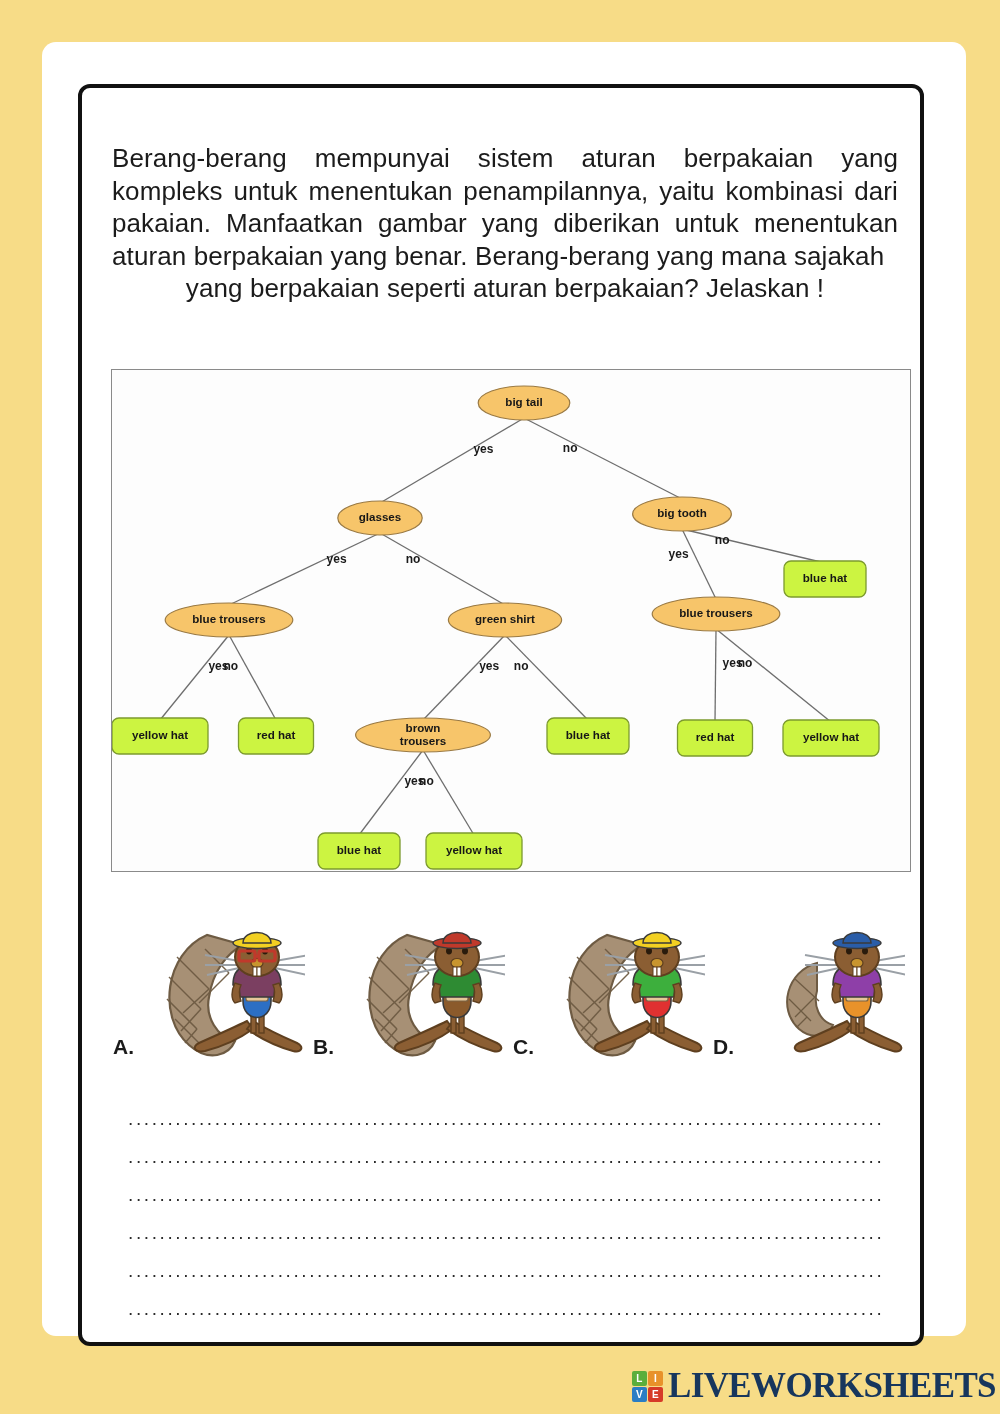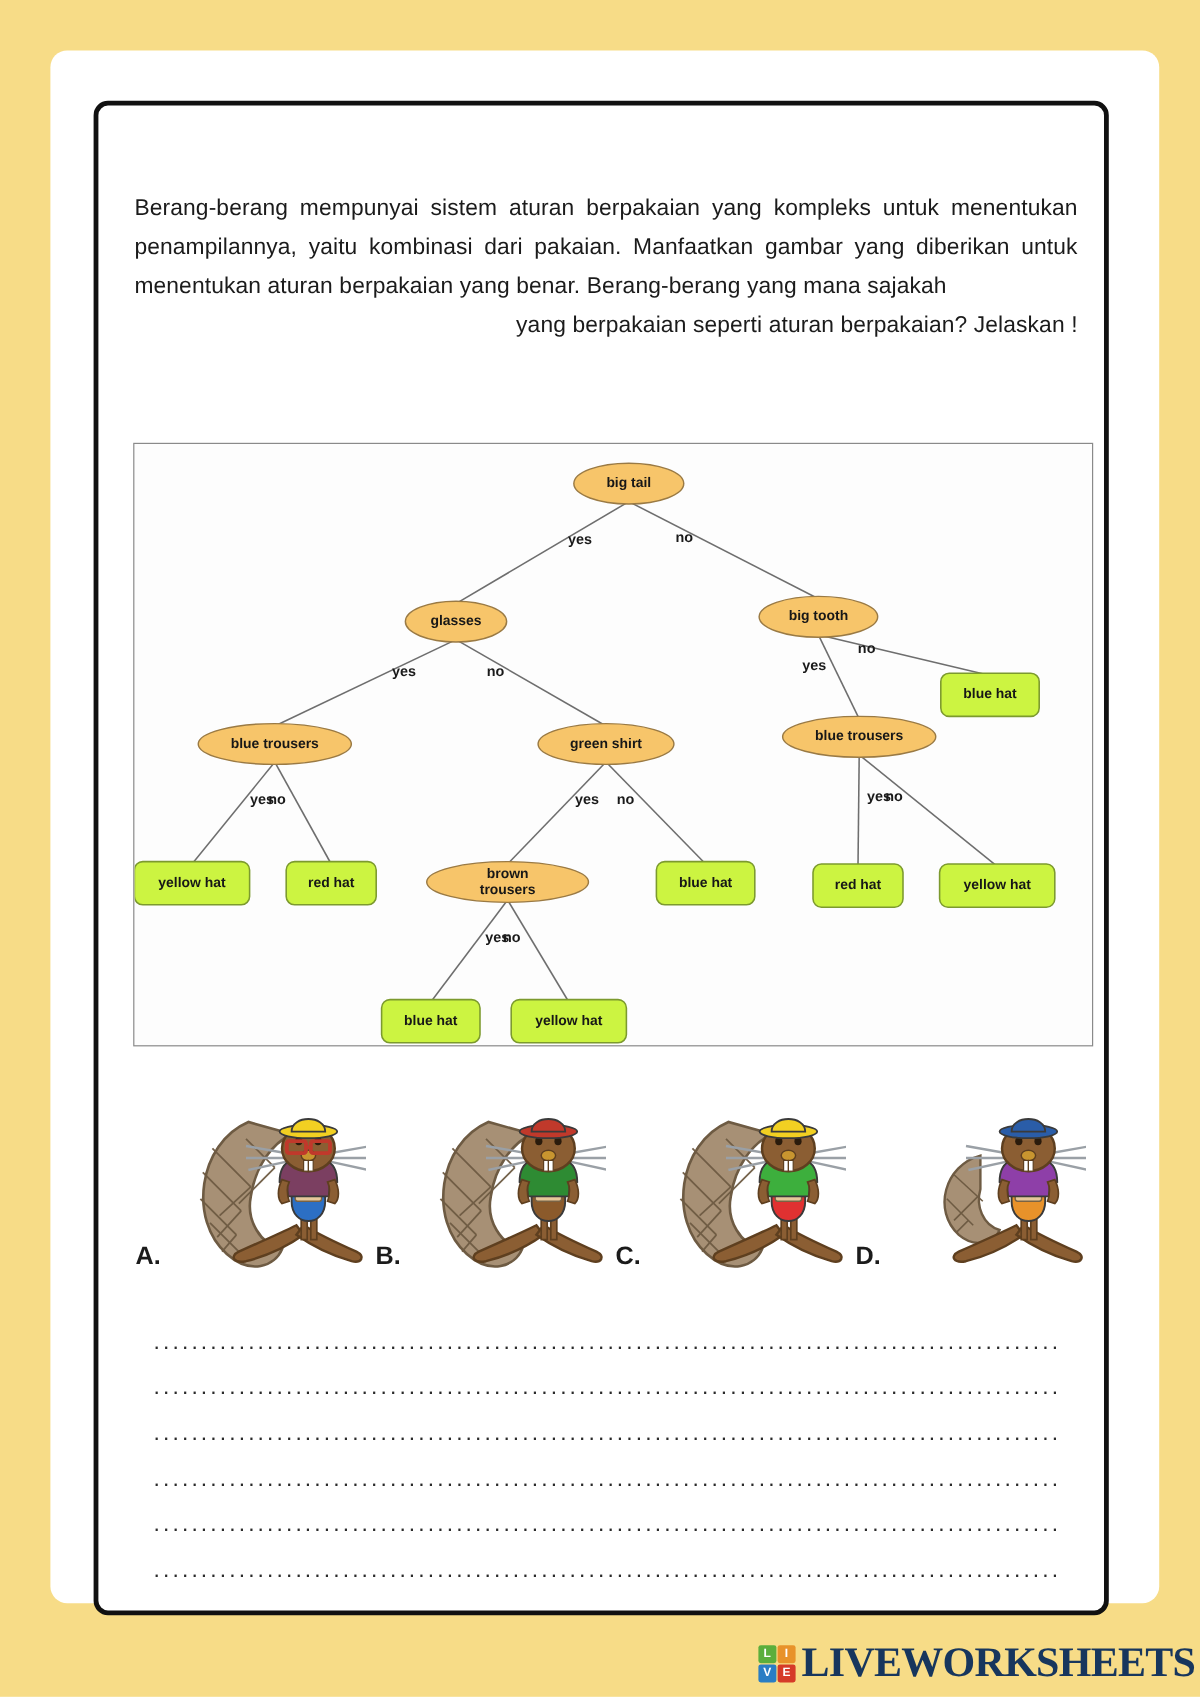--- a/index.html
+++ b/index.html
@@ -22,29 +22,29 @@
     left:78px;top:84px;
     width:846px;height:1262px;
     border:4px solid #111111;
     border-radius:12px;
     background:#ffffff;
     box-sizing:border-box;
   }
   
   .prompt{
     position:absolute;
-    left:112px;top:158px;
+    left:112px;top:142px;
     width:786px;
-    font-size:19px;
+    font-size:26px;
     line-height:32.5px;
     color:#1b1b1b;
     text-align:justify;
     letter-spacing:.1px;
   }
-  .prompt .lastline{text-align:right;}
+  .prompt .lastline{text-align:center;}
   
   .tree-panel{
     position:absolute;
     left:111px;top:369px;
     width:800px;height:503px;
     background:#fdfdfd;
     border:1px solid #8a8a8a;
     box-sizing:border-box;
     overflow:hidden;
   }

